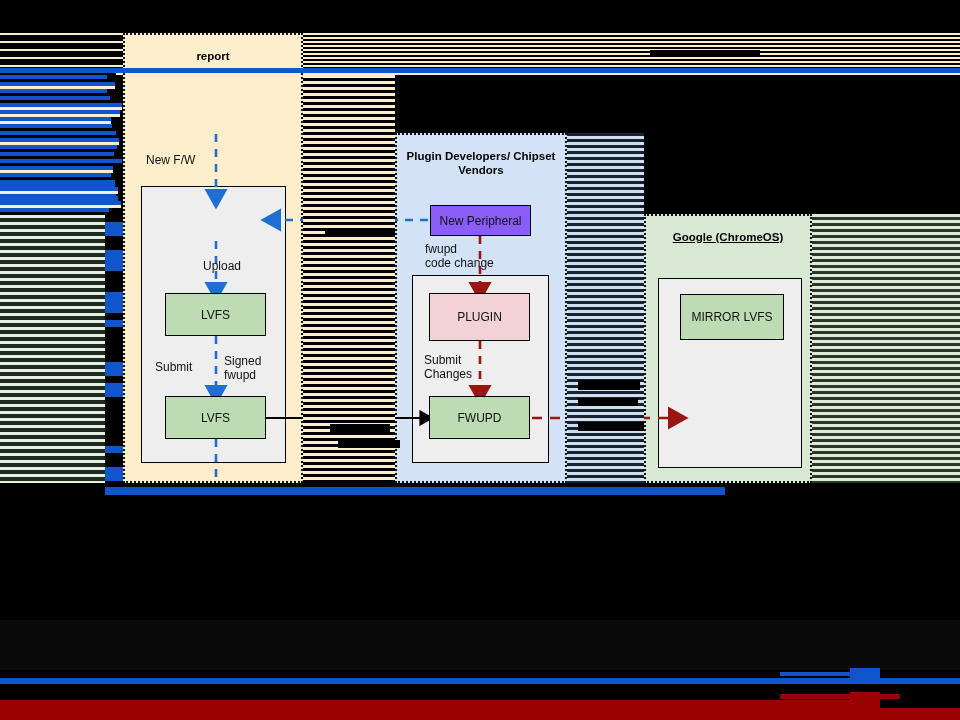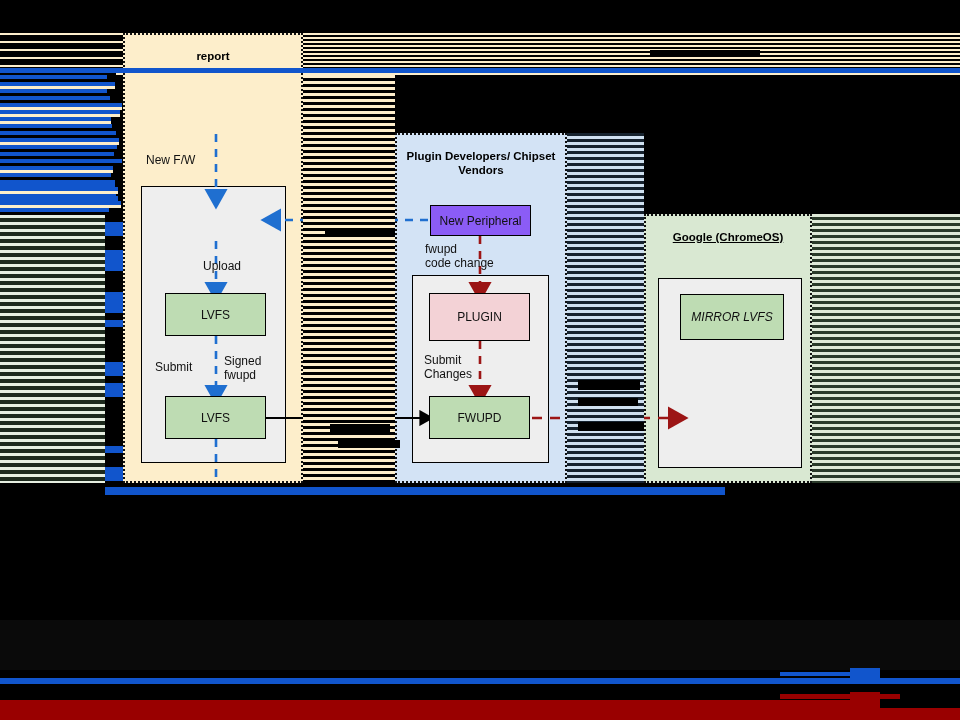--- a/index.html
+++ b/index.html
@@ -100,21 +100,21 @@
     <div class="node n-blue" id="n4" style="left: 430px; top: 205px; width: 101px; height: 31px; background: #8b5cf6;">
         <span style="white-space: pre-line;">New Peripheral</span>
       </div>
     <div class="node n-pink" id="n5" style="left: 429px; top: 293px; width: 101px; height: 48px; background: rgb(243, 210, 214);">
         <span style="white-space: pre-line;">PLUGIN</span>
       </div>
     <div class="node n-green" id="n6" style="left: 429px; top: 396px; width: 101px; height: 43px; background: rgb(190, 220, 179);">
         <span style="white-space: pre-line;">FWUPD</span>
       </div>
     <div class="node n-green" id="n7" style="left: 680px; top: 294px; width: 104px; height: 46px; background: rgb(190, 220, 179);">
-        <span style="white-space: pre-line; font-style: italic;">MIRROR LVFS</span>
+        <span style="white-space: pre-line;">MIRROR LVFS</span>
       </div>
     <div class="node n-plain" id="n9" style="left: 656px; top: 574px; width: 144px; height: 42px; background: rgb(238, 238, 238);">
         <span style="white-space: pre-line;">FWUPD test framework</span>
       </div>
 
     <div class="lbl" id="l0" style="left: 146px; top: 153px;">New F/W</div>
     <div class="lbl" id="l1" style="left: 163px; top: 259px; margin-left: 40px;">Upload</div>
     <div class="lbl" id="l2" style="left: 155px; top: 360px;">Submit</div>
     <div class="lbl" id="l3" style="left: 224px; top: 354px;">Signed
 fwupd</div>

